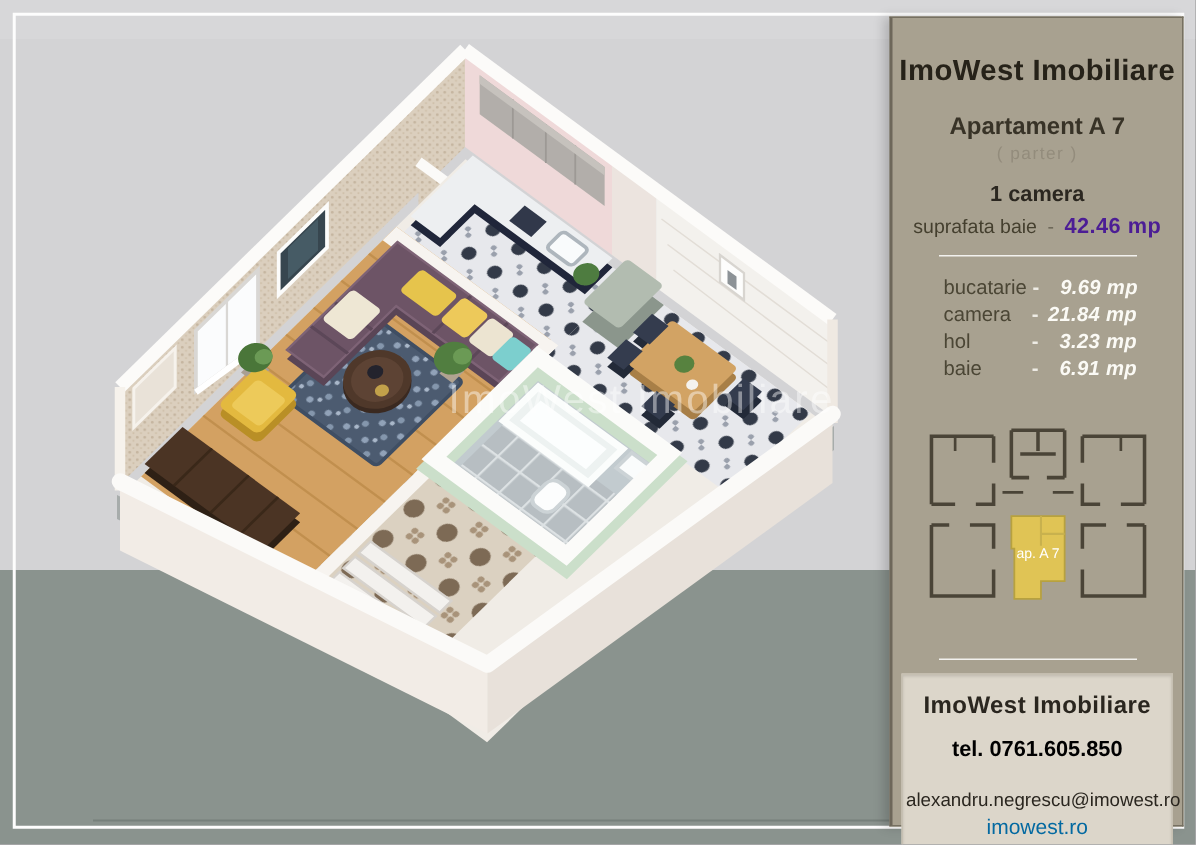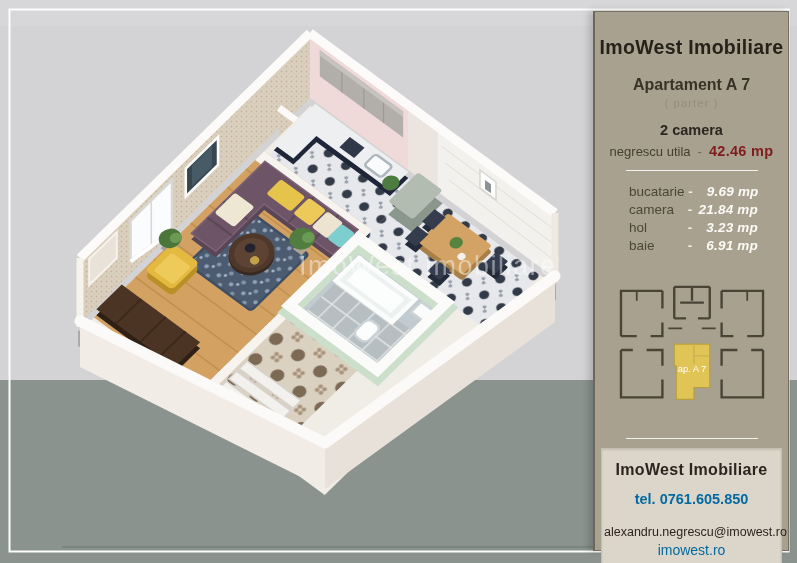--- a/index.html
+++ b/index.html
@@ -11,33 +11,33 @@
   .panel{position:absolute;left:593px;top:11px;width:196px;height:540px;z-index:3;
          background:#a8a190;border:1px solid #767061;border-left:2px solid #6d675a;
          box-sizing:border-box;box-shadow:-4px 0 7px rgba(0,0,0,.18);
          color:#2d2922;text-align:center;}
   .brand{margin-top:24px;font-size:19.5px;font-weight:600;letter-spacing:.3px;color:#262219;}
   .apt{margin-top:17px;font-size:16px;font-weight:700;color:#383327;text-align:center;}
   .floornote{margin-top:3px;font-size:11.5px;letter-spacing:1px;color:#938c7c;}
   .cnt{margin-top:13px;font-size:14.5px;font-weight:700;color:#2b2720;}
   .arealine{margin-top:5px;font-size:13px;color:#443f2e;}
   .arealine .dash{margin:0 7px;color:#6b6557;}
-  .arealine b{font-size:14.5px;color:#7f1d1d;font-weight:700;letter-spacing:.3px;}
+  .arealine b{font-size:14.5px;color:#4c1d95;font-weight:700;letter-spacing:.3px;}
   .divider{width:132px;margin:11px auto 0;border:0;border-top:1.5px solid rgba(255,255,255,.85);}
   .rooms{margin:13px 30px 0 34px;}
   .room-row{display:grid;grid-template-columns:1fr 12px 62px;align-items:baseline;
             height:18px;font-size:13.5px;}
   .room-name{text-align:left;color:#4b4635;}
   .room-dash{color:#efede6;text-align:center;font-weight:600;}
   .room-area{text-align:right;color:#fbfaf5;font-weight:600;letter-spacing:.2px;font-style:italic;}
   .schematic{margin-top:21px;}
   .contact{margin:9px 6px 0;background:#dcd6ca;border:1px solid #c6c0b2;
            box-shadow:inset 0 1px 2px rgba(0,0,0,.12);padding:12px 2px 11px;}
   .contact .c-brand{font-size:16px;font-weight:600;color:#2a261f;letter-spacing:.3px;}
-  .contact .c-phone{margin-top:12px;font-size:14.5px;font-weight:700;color:#0369a1;}
+  .contact .c-phone{margin-top:12px;font-size:14.5px;font-weight:700;color:#000000;}
   .contact .c-email{margin-top:18px;font-size:12.5px;color:#2a261f;}
   .contact .c-site{margin-top:3px;font-size:14px;color:#0369a1;}
 </style>
 </head>
 <body>
 
 <div class="stage">
 
   <svg class="scene" width="797" height="563" viewBox="0 0 797 563">
     <defs>
@@ -227,23 +227,23 @@
 
     <rect x="9.5" y="9.5" width="779" height="542" fill="none" stroke="#fdfdfd" stroke-width="2"></rect>
   </svg>
 
   <div class="watermark">ImoWest Imobiliare</div>
 
   <aside class="panel">
     <div class="brand">ImoWest Imobiliare</div>
     <div class="apt">Apartament A 7</div>
     <div class="floornote">( parter )</div>
-    <div class="cnt">2 camera</div>
+    <div class="cnt">1 camera</div>
     <div class="arealine">
-      <span>negrescu utila</span><span class="dash">-</span><b>42.46 mp</b>
+      <span>suprafata baie</span><span class="dash">-</span><b>42.46 mp</b>
     </div>
     <hr class="divider">
 
     <div class="rooms">
       <div class="room-row">
         <span class="room-name">bucatarie</span>
         <span class="room-dash">-</span>
         <span class="room-area">9.69 mp</span>
       </div>
       <div class="room-row">

